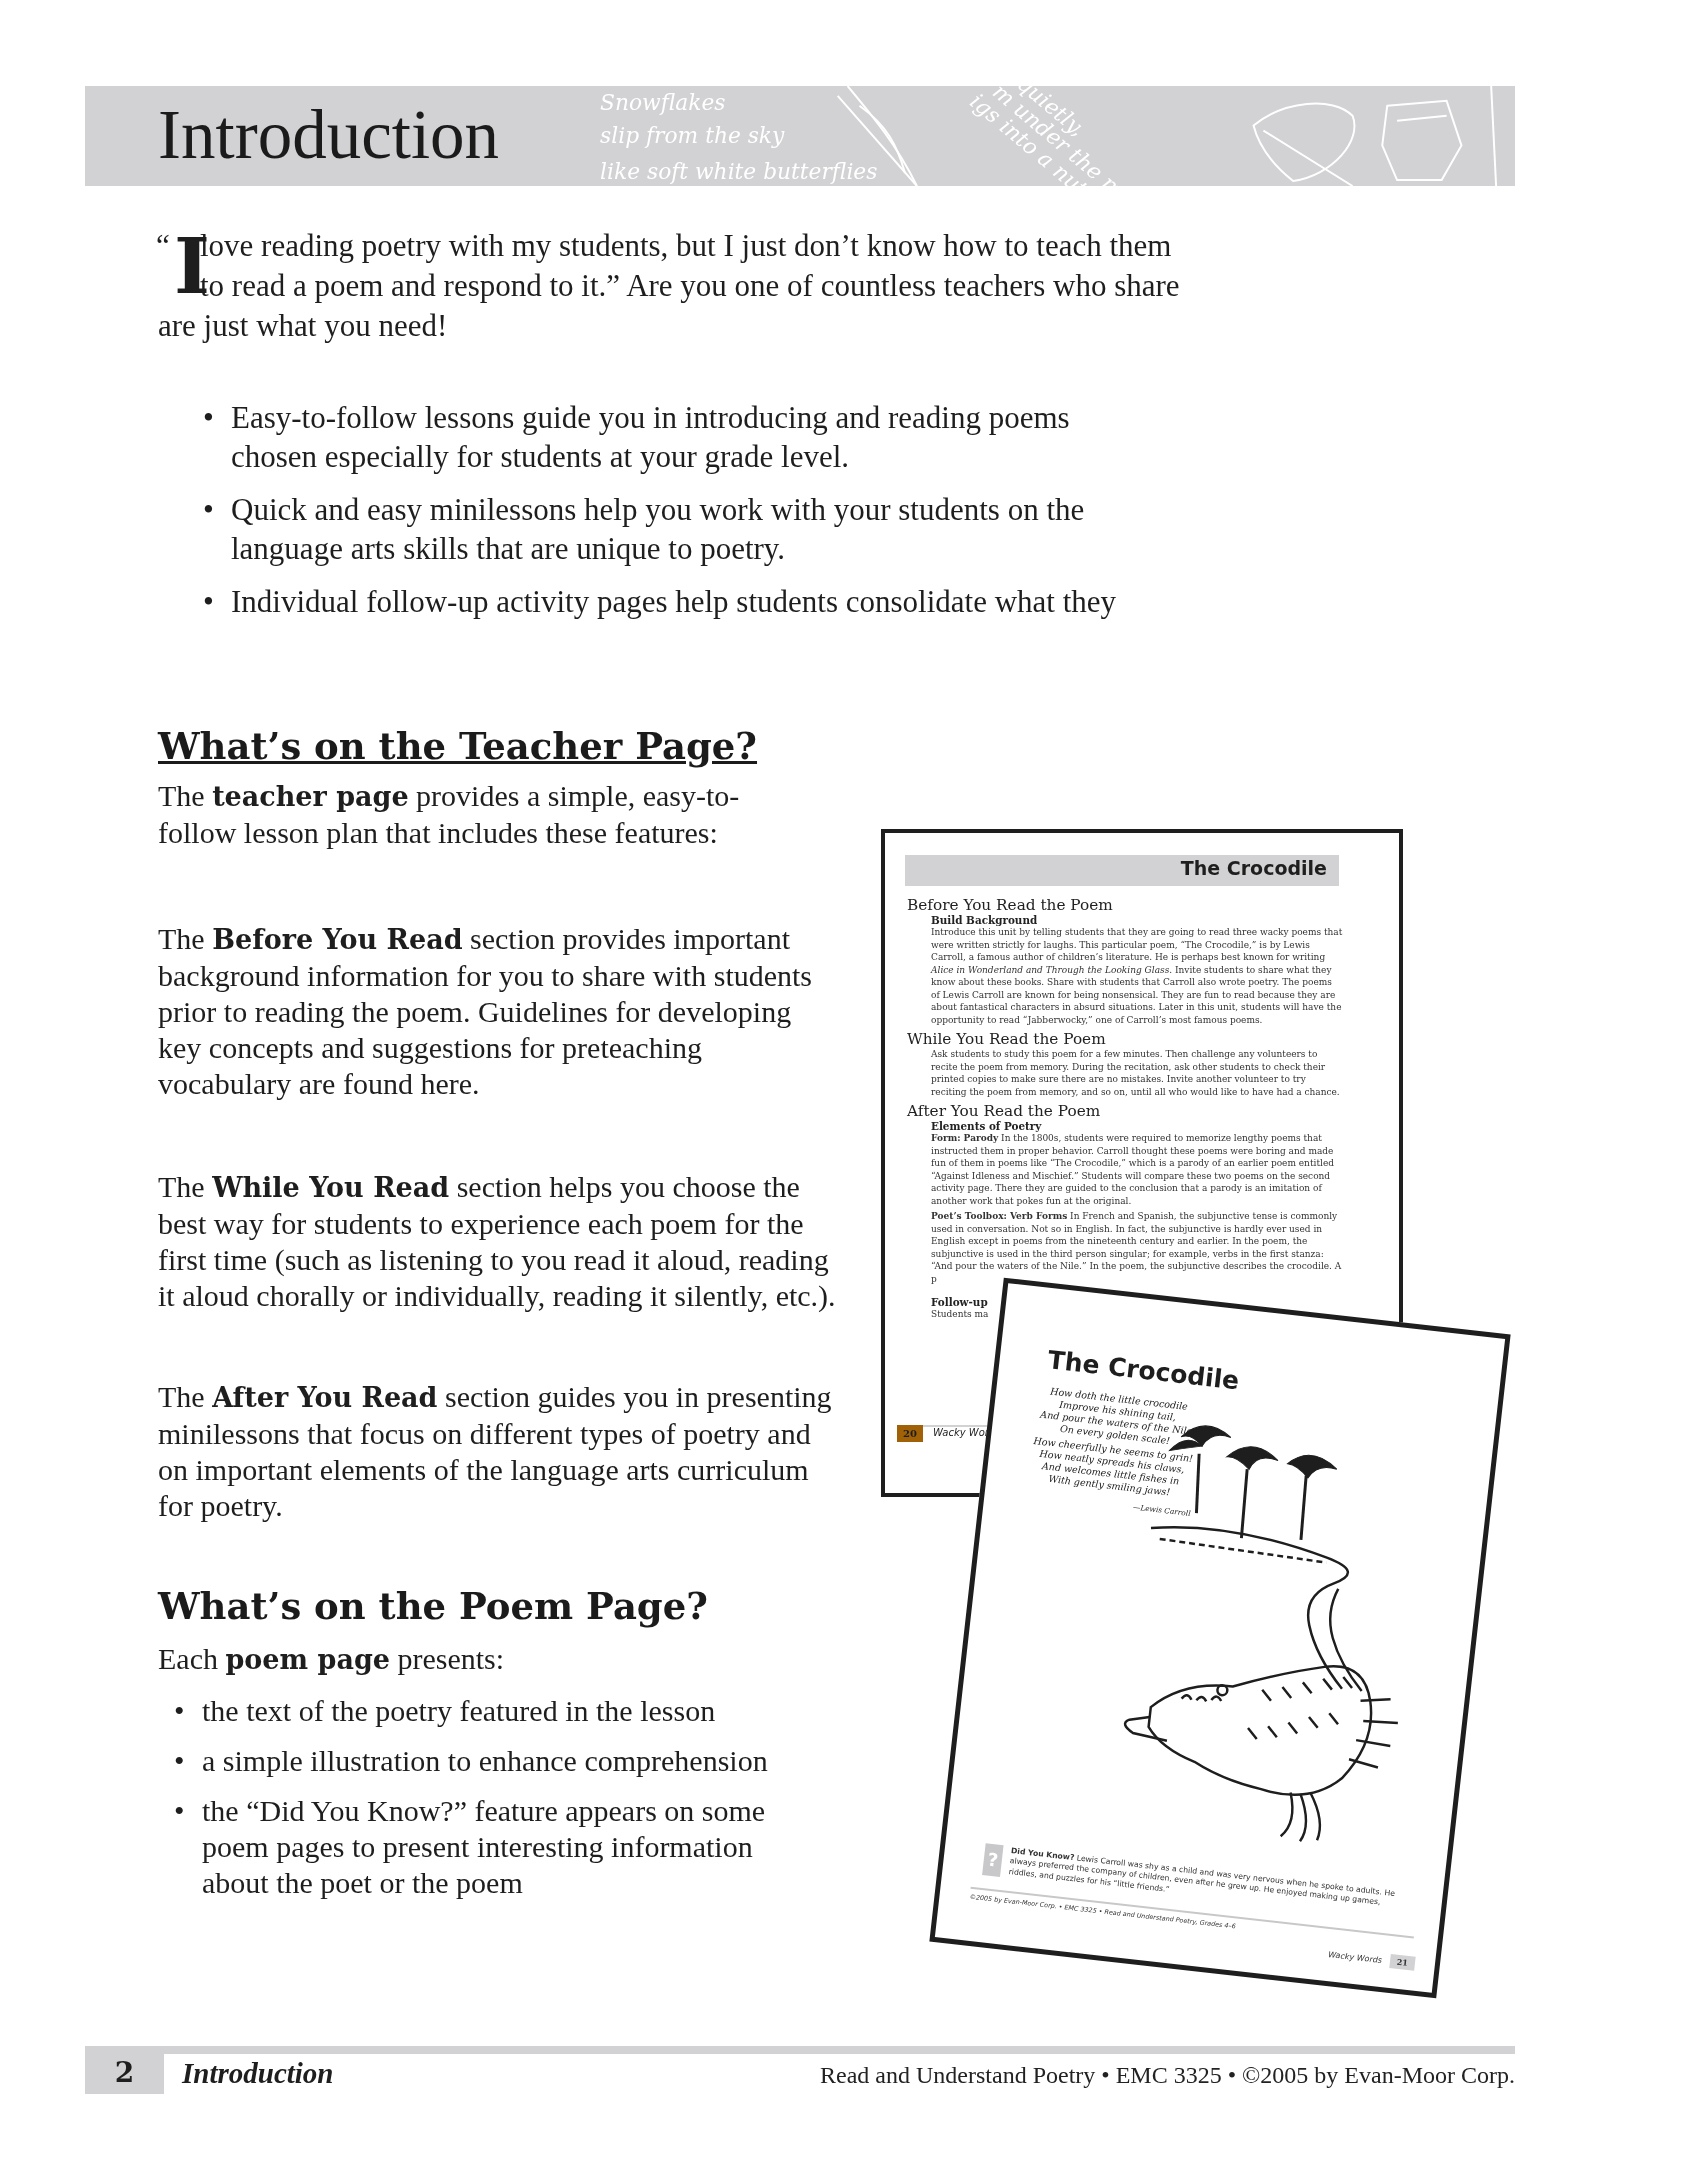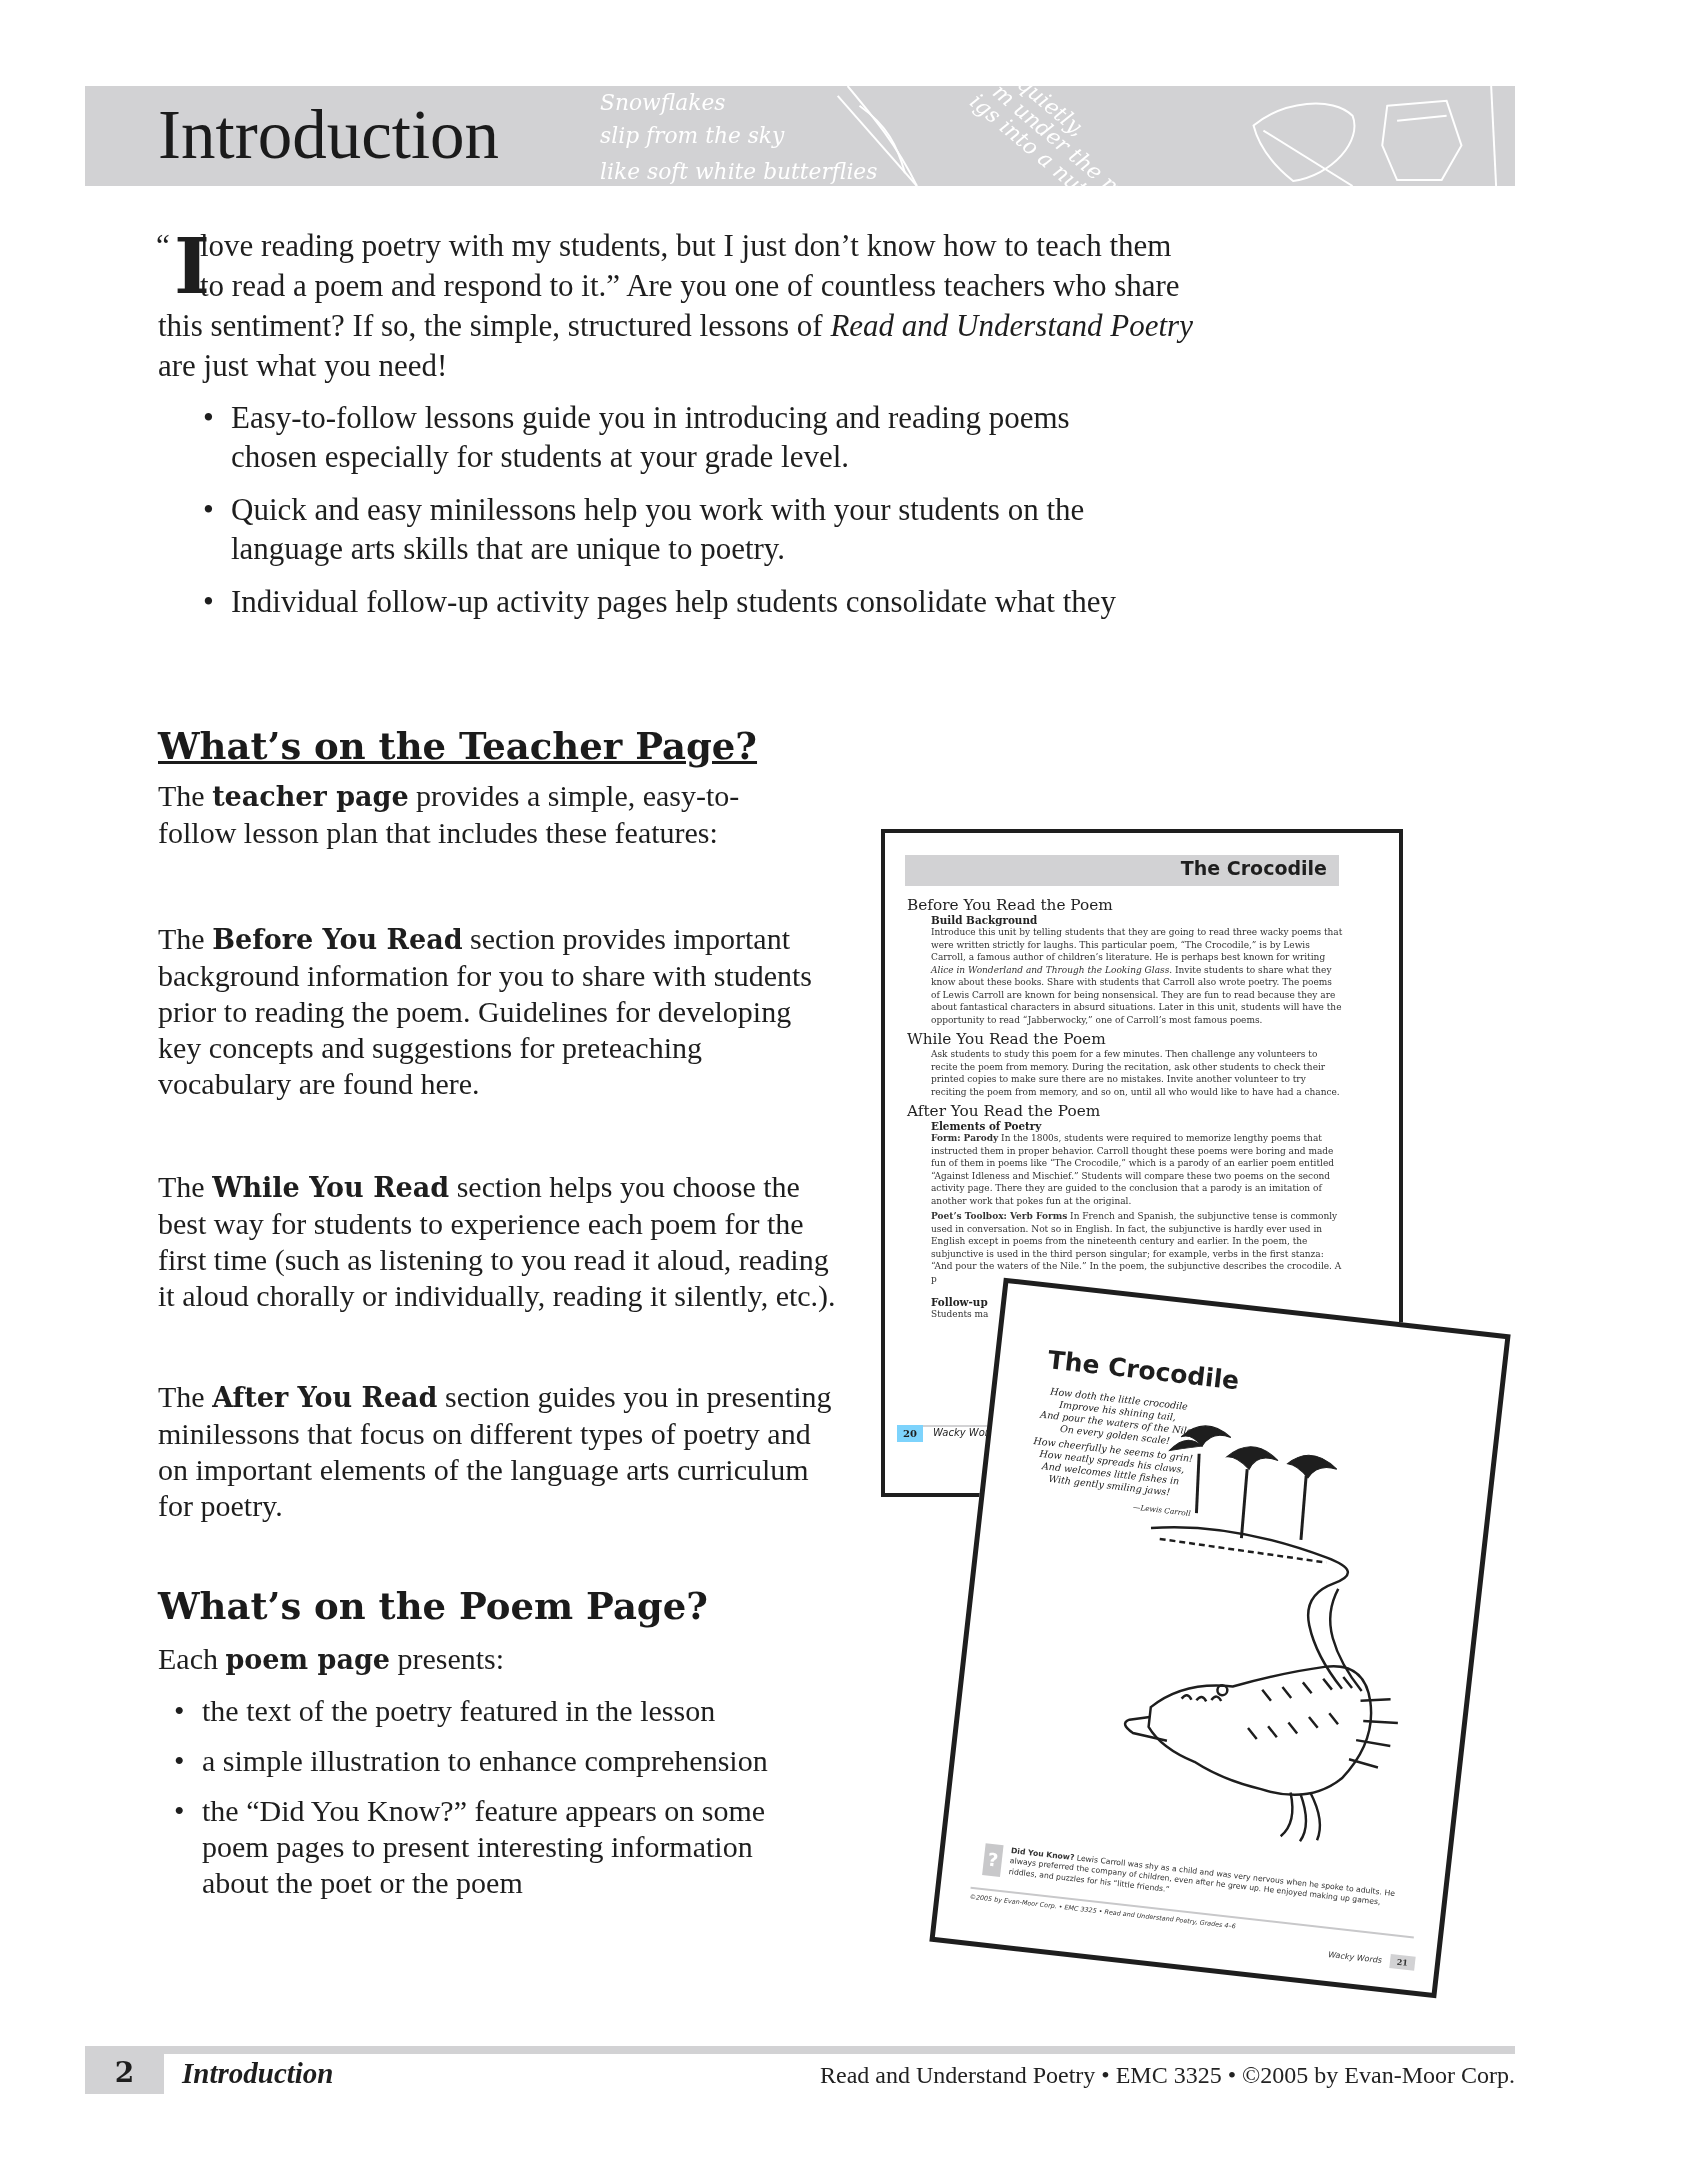--- a/index.html
+++ b/index.html
@@ -68,21 +68,21 @@
   .tp-banner-title {
     position: absolute; right: 12px; top: 2px; font-family: "DejaVu Sans", sans-serif;
     font-weight: bold; font-size: 19px; color: #1e1e1e;
   }
   .tp-body { position: absolute; left: 22px; top: 59px; width: 436px; font-family: "DejaVu Serif", serif; color: #333; }
   .tp-h { font-size: 15.3px; font-weight: normal; margin-top: 4px; color: #222; }
   .tp-sub { font-size: 10.4px; font-weight: bold; padding-left: 24px; color: #222; }
   .tp-p { font-size: 9px; line-height: 12.5px; padding-left: 24px; margin-bottom: 3px; color: #333; }
   .tp-p i { font-style: italic; }
   .tp-footer { position: absolute; left: 12px; bottom: 51px; height: 17px; width: 198px; }
-  .tp-footer .pg { position: absolute; left: 0; top: 0; width: 26px; height: 17px; background: #7dd3fc; font-size: 10px; font-weight: bold; text-align: center; line-height: 17px; font-family: "DejaVu Serif", serif; }
+  .tp-footer .pg { position: absolute; left: 0; top: 0; width: 26px; height: 17px; background: #a16207; font-size: 10px; font-weight: bold; text-align: center; line-height: 17px; font-family: "DejaVu Serif", serif; }
   .tp-footer .sec { position: absolute; left: 36px; top: 2px; font-size: 10px; font-style: italic; font-family: "DejaVu Sans", sans-serif; }
   .tp-footer .rule { position: absolute; left: 26px; top: 0; width: 172px; height: 2px; background: #d2d2d4; }
 
   
   .card-front {
     position: absolute; left: 965px; top: 1304px; width: 510px; height: 668px;
     border: 5px solid #1e1e1e; background: #fff;
     transform: rotate(6.4deg); transform-origin: center center;
   }
   .pp-title { position: absolute; left: 48px; top: 57px; font-family: "DejaVu Sans", sans-serif; font-weight: bold; font-size: 25px; color: #1e1e1e; }
@@ -131,21 +131,20 @@
       <path d="M900 0 L 905 101"></path>
     </g>
   </svg>
 </div>
 
 <div class="intro">
   <span class="quote-mark">“</span>
   <span class="dropcap">I</span>
   <span class="line indent">love reading poetry with my students, but I just don’t know how to teach them</span>
   <span class="line indent">to read a poem and respond to it.” Are you one of countless teachers who share</span>
-  <span class="line"><span>this sentiment? If so, the simple, structured lessons of </span><i>Read and Understand Poetry</i></span>
   <span class="line">are just what you need!</span>
 </div>
 
 <div class="bullets">
   <div class="bullet">
     <span class="dot">•</span>
     <div>Easy-to-follow lessons guide you in introducing and reading poems</div>
     <div>chosen especially for students at your grade level.</div>
   </div>
   <div class="bullet">

